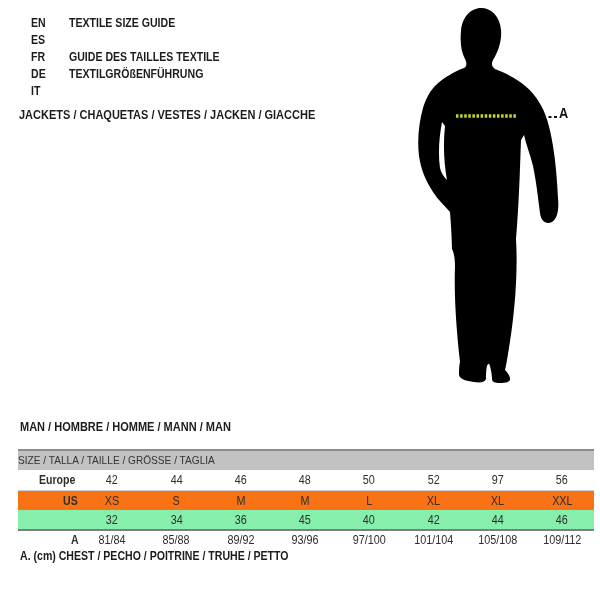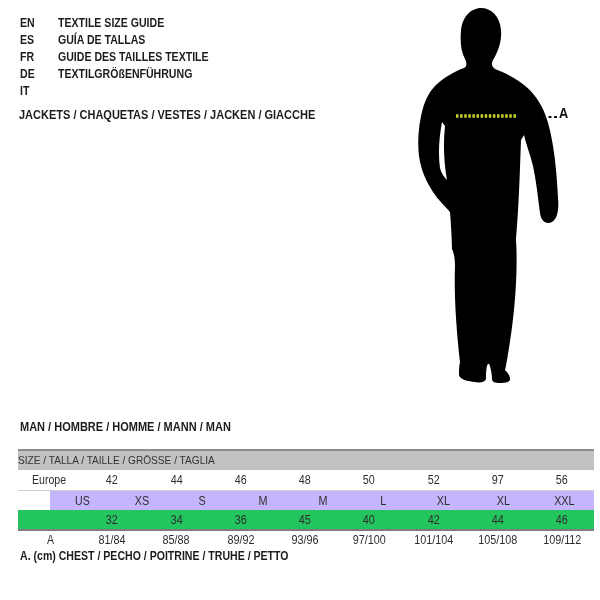--- a/index.html
+++ b/index.html
@@ -9,60 +9,59 @@
     -webkit-font-smoothing:antialiased;
   }
   .abs{position:absolute;}
   
   .cond{display:inline-block;transform:scaleX(0.88);transform-origin:0 50%;white-space:nowrap;}
   .cond-c{display:inline-block;transform:scaleX(0.9);transform-origin:50% 50%;white-space:nowrap;}
 
   
   #lang-block{left:20px;top:15px;}
   .lang-row{display:flex;height:17px;line-height:17px;font-size:12px;font-weight:bold;}
-  .lang-code{width:38px;flex:0 0 38px;}
+  .lang-code{width:38px;flex:0 0 38px;margin-left:11px;}
   
   #category-block{left:19px;top:106px;}
   .cat-line{height:18px;line-height:18px;font-size:12.5px;font-weight:bold;}
 
   
   #figure-wrap{left:405px;top:4px;width:170px;height:385px;}
   #figure-a-label{left:559px;top:105px;font-size:14.5px;font-weight:600;color:#111;}
 
   
   #section-title{left:20px;top:420px;height:15px;line-height:15px;font-size:12.5px;font-weight:bold;}
 
   
   #size-table{left:18px;top:449px;width:576px;}
   .t-topline{height:0;border-top:2px solid #8c8c8c;}
   .t-header{height:19px;line-height:19px;background:#c2c2c2;font-size:11.5px;color:#333333;box-sizing:border-box;}
   .t-row{display:flex;align-items:center;font-size:12px;color:#2e2e2e;}
-  .t-row .lbl{flex:0 0 62px;padding-left:4px;box-sizing:border-box;text-align:center;}
+  .t-row .lbl{flex:0 0 62px;padding-left:4px;box-sizing:border-box;text-align:right;font-weight:bold;}
   .t-row .cell{flex:1 1 0;text-align:center;}
   .row-europe{height:20px;background:#ffffff;}
   .rule-light{height:0;border-top:1px solid #cfcfcf;}
-  .row-us{height:19px;background:#c4b5fd;margin-left:32px;}
-  .row-uk{height:19px;background:#22c55e;}
+  .row-us{height:19px;background:#f97316;}
+  .row-uk{height:19px;background:#86efac;}
   .rule-dark{height:0;border-top:2px solid #7d7d7d;}
   .row-a{height:18px;background:#ffffff;}
 
   
   #footnote{left:20px;top:549px;height:15px;line-height:15px;font-size:12px;font-weight:bold;}
 </style>
 </head>
 <body>
 
 <div id="lang-block" class="abs">
   <div class="lang-row">
     <span class="lang-code"><span class="cond">EN</span></span>
     <span><span class="cond">TEXTILE SIZE GUIDE</span></span>
   </div>
   <div class="lang-row">
     <span class="lang-code"><span class="cond">ES</span></span>
-    <span><span class="cond">GUÍA DE TALLAS</span></span>
   </div>
   <div class="lang-row">
     <span class="lang-code"><span class="cond">FR</span></span>
     <span><span class="cond">GUIDE DES TAILLES TEXTILE</span></span>
   </div>
   <div class="lang-row">
     <span class="lang-code"><span class="cond">DE</span></span>
     <span><span class="cond">TEXTILGRÖßENFÜHRUNG</span></span>
   </div>
   <div class="lang-row">

